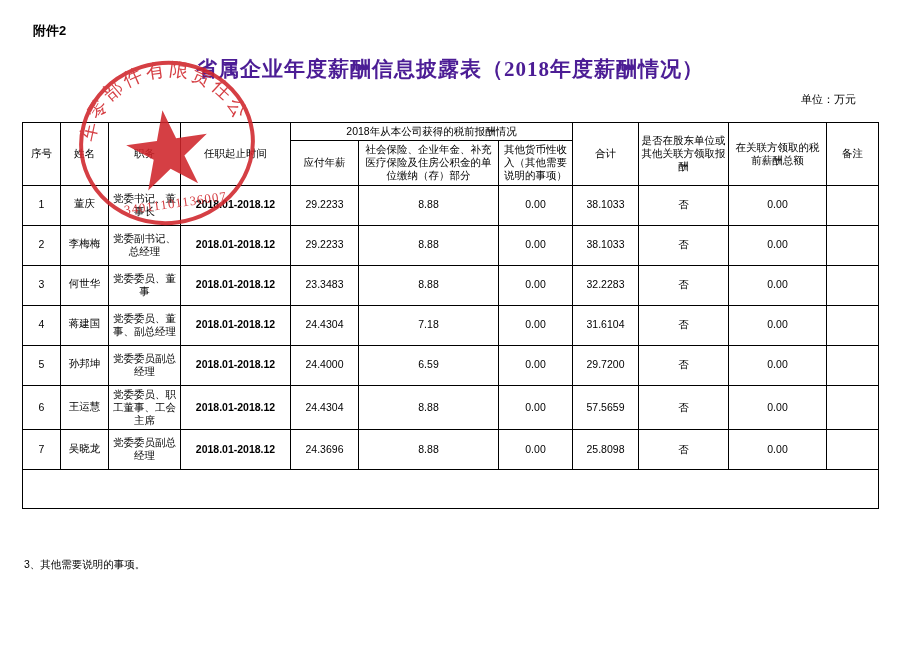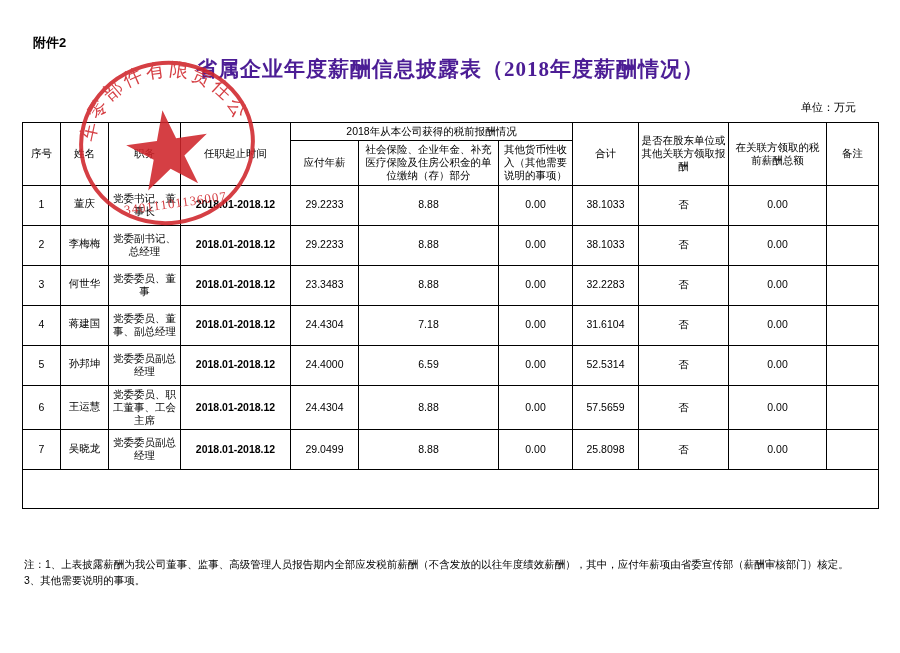--- a/index.html
+++ b/index.html
@@ -20,38 +20,37 @@
     width: 900px;
     height: 653px;
   }
   .attachment-label {
     position: absolute;
     left: 33px;
     top: 22px;
     font-size: 13px;
     font-weight: bold;
     color: #000;
-    margin-top: 12px;
   }
   .doc-title {
     position: absolute;
     left: 0;
     top: 55px;
     width: 900px;
     text-align: center;
     font-family: "Liberation Serif", serif;
     font-size: 21px;
     font-weight: bold;
     letter-spacing: 1px;
     color: #4c1d95;
   }
   .unit-note {
     position: absolute;
     right: 44px;
-    top: 100px;
+    top: 92px;
     font-size: 11px;
     color: #000;
   }
   table.main {
     position: absolute;
     left: 22px;
     top: 122px;
     width: 856px;
     border-collapse: collapse;
     table-layout: fixed;
@@ -236,21 +235,21 @@
         <td class="cell-num"></td>
       </tr>
       <tr class="data-row">
         <td class="cell-num">5</td>
         <td class="cell-name">孙邦坤</td>
         <td class="cell-post">党委委员副总经理</td>
         <td class="cell-period">2018.01-2018.12</td>
         <td class="cell-num">24.4000</td>
         <td class="cell-num">6.59</td>
         <td class="cell-num">0.00</td>
-        <td class="cell-num">52.5314</td>
+        <td class="cell-num">29.7200</td>
         <td class="cell-num">否</td>
         <td class="cell-num">0.00</td>
         <td class="cell-num"></td>
       </tr>
       <tr class="data-row">
         <td class="cell-num">6</td>
         <td class="cell-name">王运慧</td>
         <td class="cell-post">党委委员、职工董事、工会主席</td>
         <td class="cell-period">2018.01-2018.12</td>
         <td class="cell-num">24.4304</td>
@@ -259,32 +258,31 @@
         <td class="cell-num">57.5659</td>
         <td class="cell-num">否</td>
         <td class="cell-num">0.00</td>
         <td class="cell-num"></td>
       </tr>
       <tr class="data-row">
         <td class="cell-num">7</td>
         <td class="cell-name">吴晓龙</td>
         <td class="cell-post">党委委员副总经理</td>
         <td class="cell-period">2018.01-2018.12</td>
-        <td class="cell-num">29.0499</td>
+        <td class="cell-num">24.3696</td>
         <td class="cell-num">8.88</td>
         <td class="cell-num">0.00</td>
         <td class="cell-num">25.8098</td>
         <td class="cell-num">否</td>
         <td class="cell-num">0.00</td>
         <td class="cell-num"></td>
       </tr>
       <tr class="blank-row">
         <td colspan="11"></td>
       </tr>
     </tbody>
   </table>
 
   <div class="notes">
-    <div>注：1、上表披露薪酬为我公司董事、监事、高级管理人员报告期内全部应发税前薪酬（不含发放的以往年度绩效薪酬），其中，应付年薪项由省委宣传部（薪酬审核部门）核定。</div>
     <div>3、其他需要说明的事项。</div>
   </div>
 
 </div>
 
 </body></html>

